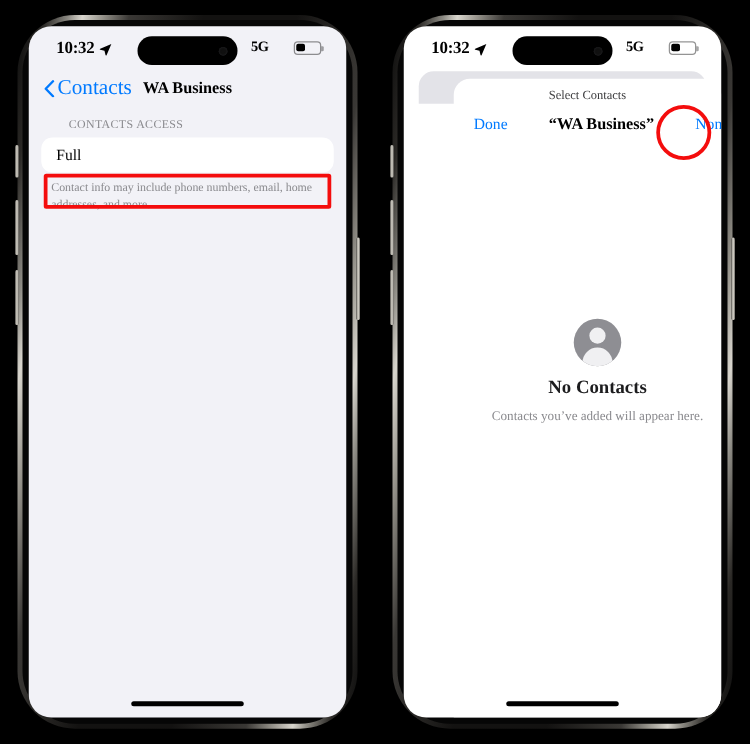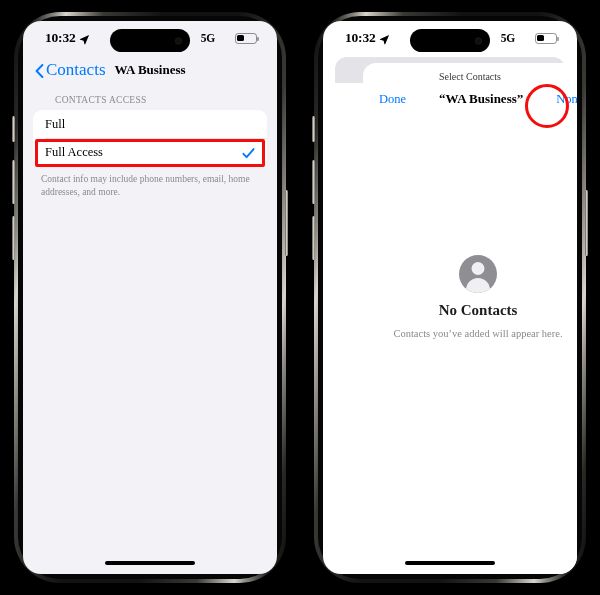--- a/index.html
+++ b/index.html
@@ -243,28 +243,20 @@
         </div>
         <div class="nav-title">WA Business</div>
       </div>
 
       <div class="section-header">CONTACTS ACCESS</div>
 
       <div class="group">
         <div class="row">
           <span class="row-label">Full</span>
         </div>
-        <div class="row">
-          <span class="row-label">Full Access</span>
-          <span class="check">
-            <svg viewBox="0 0 14 14" width="13" height="13">
-                <path d="M1.5 7.3 5 11 12.5 2.2" fill="none" stroke="#007aff" stroke-width="2" stroke-linecap="round" stroke-linejoin="round"></path>
-              </svg>
-          </span>
-        </div>
       </div>
 
       <div class="footnote">Contact info may include phone numbers, email, home addresses, and more.</div>
 
       <div class="home-indicator"></div>
     </div>
 
     <div class="annot-box" style="left:21px; top:127px; width:230px; height:28px;"></div>
   </div>
 

